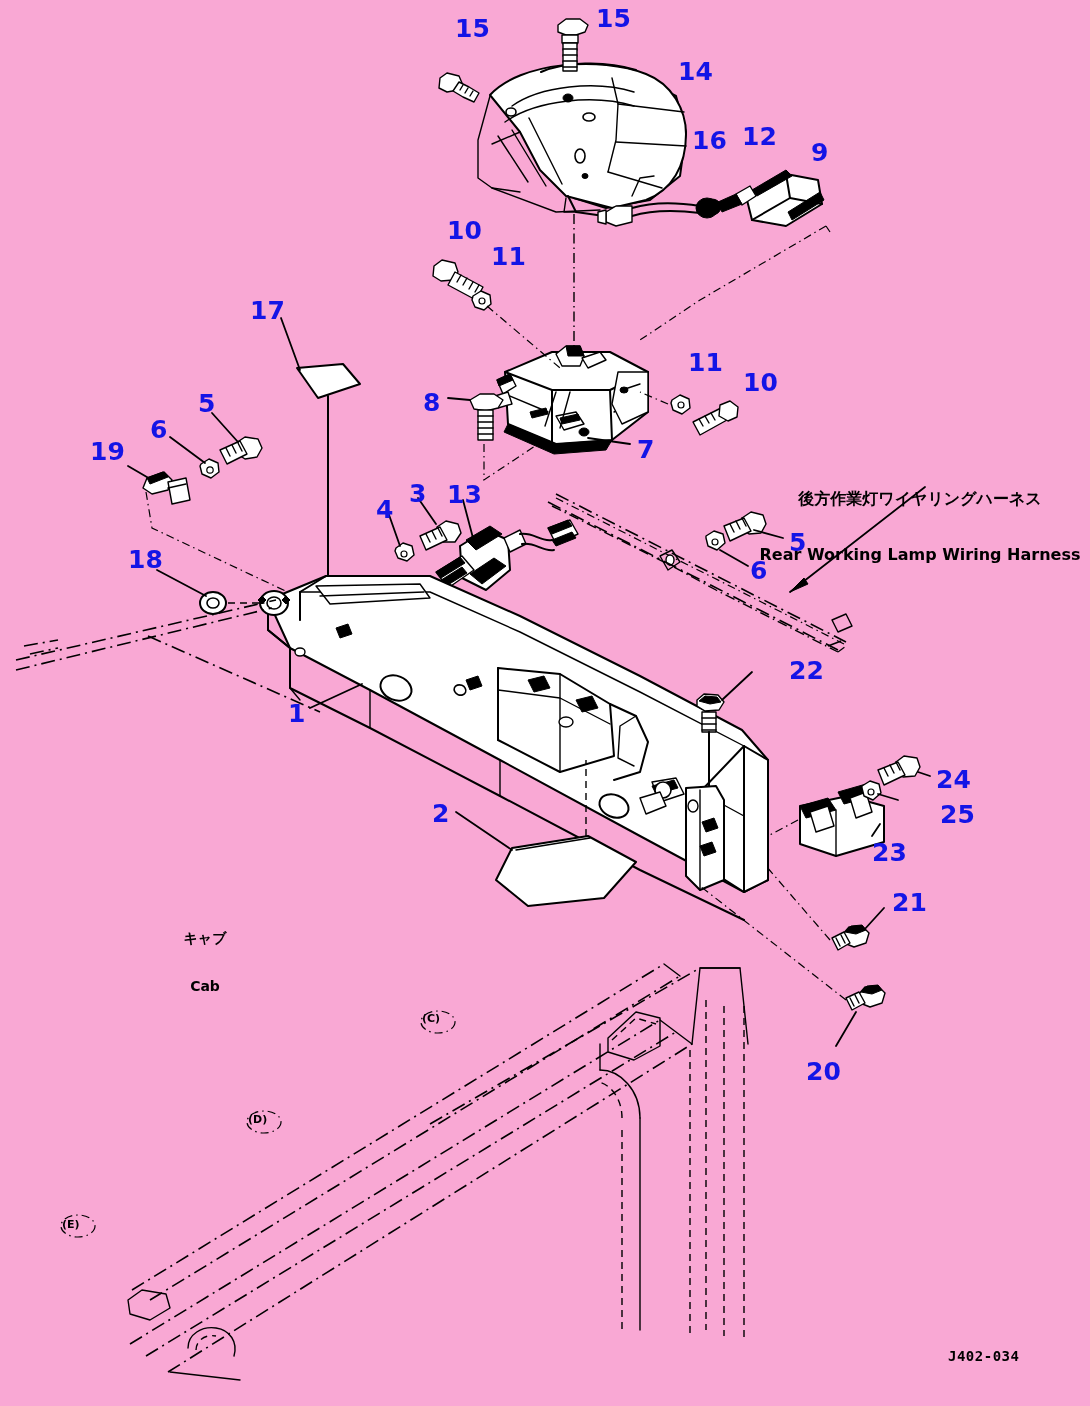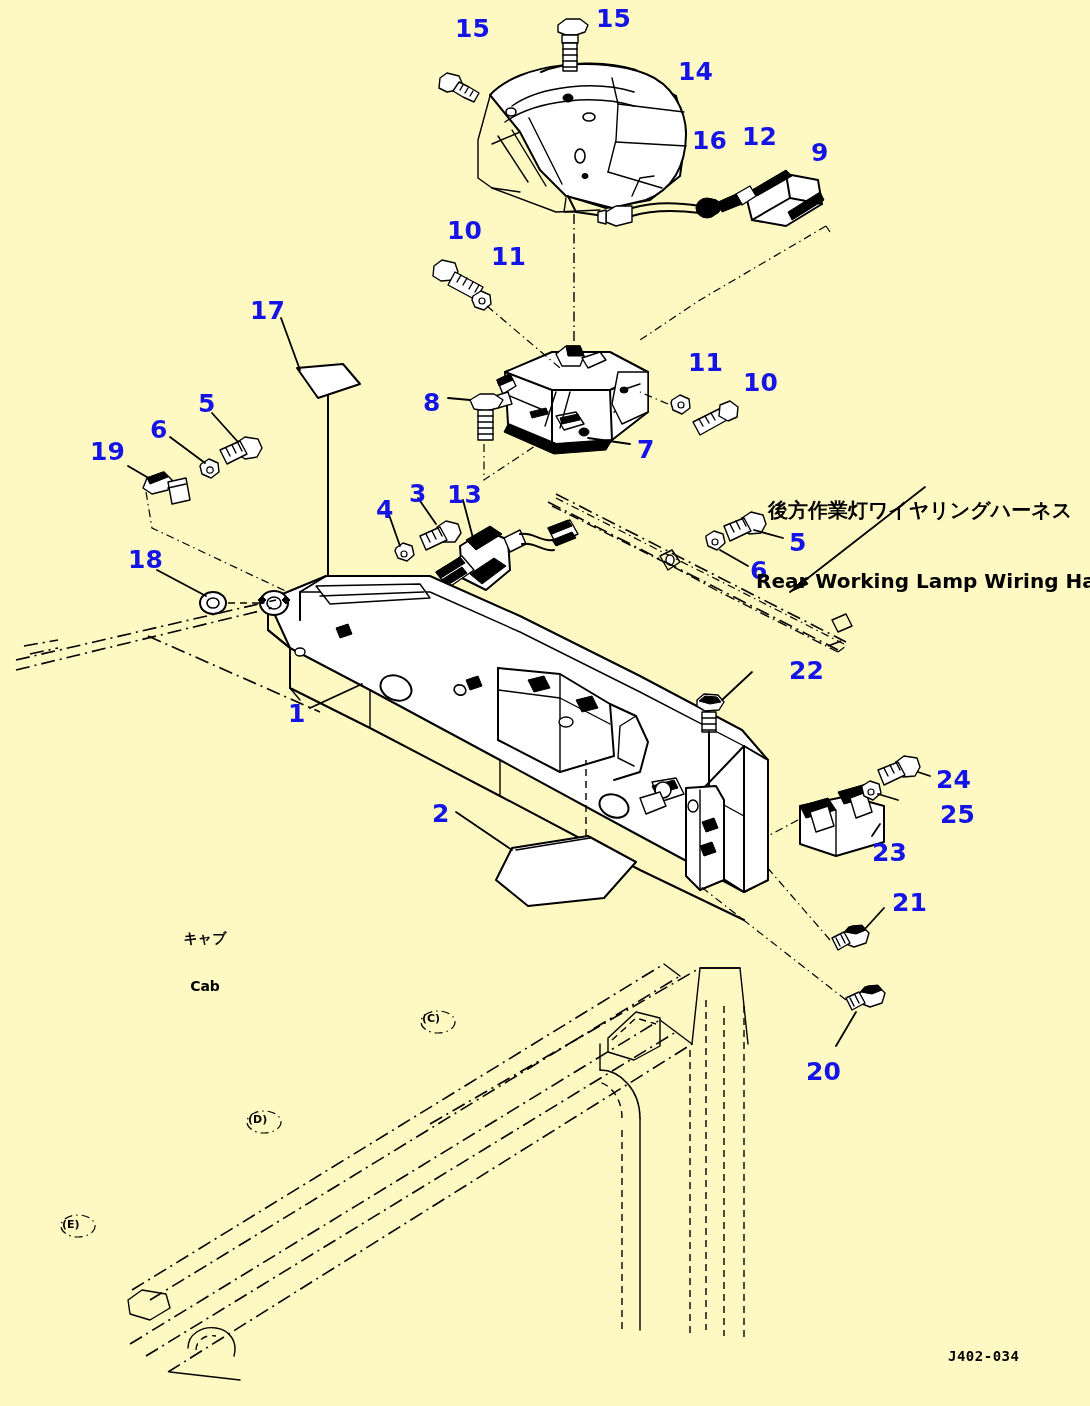--- a/index.html
+++ b/index.html
@@ -1,40 +1,40 @@
 <!DOCTYPE html>
 <html><head>
 <meta charset="utf-8">
 <title>Parts Diagram</title>
 <style>
   html,body{margin:0;padding:0;background:#ffffff;}
   body{
     font-family:"DejaVu Sans",sans-serif;
     width:1090px;height:1406px;overflow:hidden;position:relative;
   }
-  #sheet{position:relative;width:1090px;height:1406px;background:#fef9c3;}
+  #sheet{position:relative;width:1090px;height:1406px;background:#f9a8d4;}
   #sheet svg{position:absolute;left:0;top:0;}
 
   .callout{
     position:absolute;
     color:#1414e6;
     font-family:"DejaVu Sans",sans-serif;
     font-weight:bold;
     font-size:25px;
     line-height:1;
     letter-spacing:0px;
     white-space:nowrap;
     user-select:none;
   }
   .harness-label{
     position:absolute;
     color:#000;
     font-family:"DejaVu Sans",sans-serif;
     font-weight:bold;
-    font-size:20px;
+    font-size:16px;
     line-height:1.18;
     white-space:pre;
     text-align:center;
   }
   .drawing-no{
     position:absolute;
     color:#000;
     font-family:"DejaVu Sans Mono",monospace;
     font-weight:bold;
     font-size:14px;

